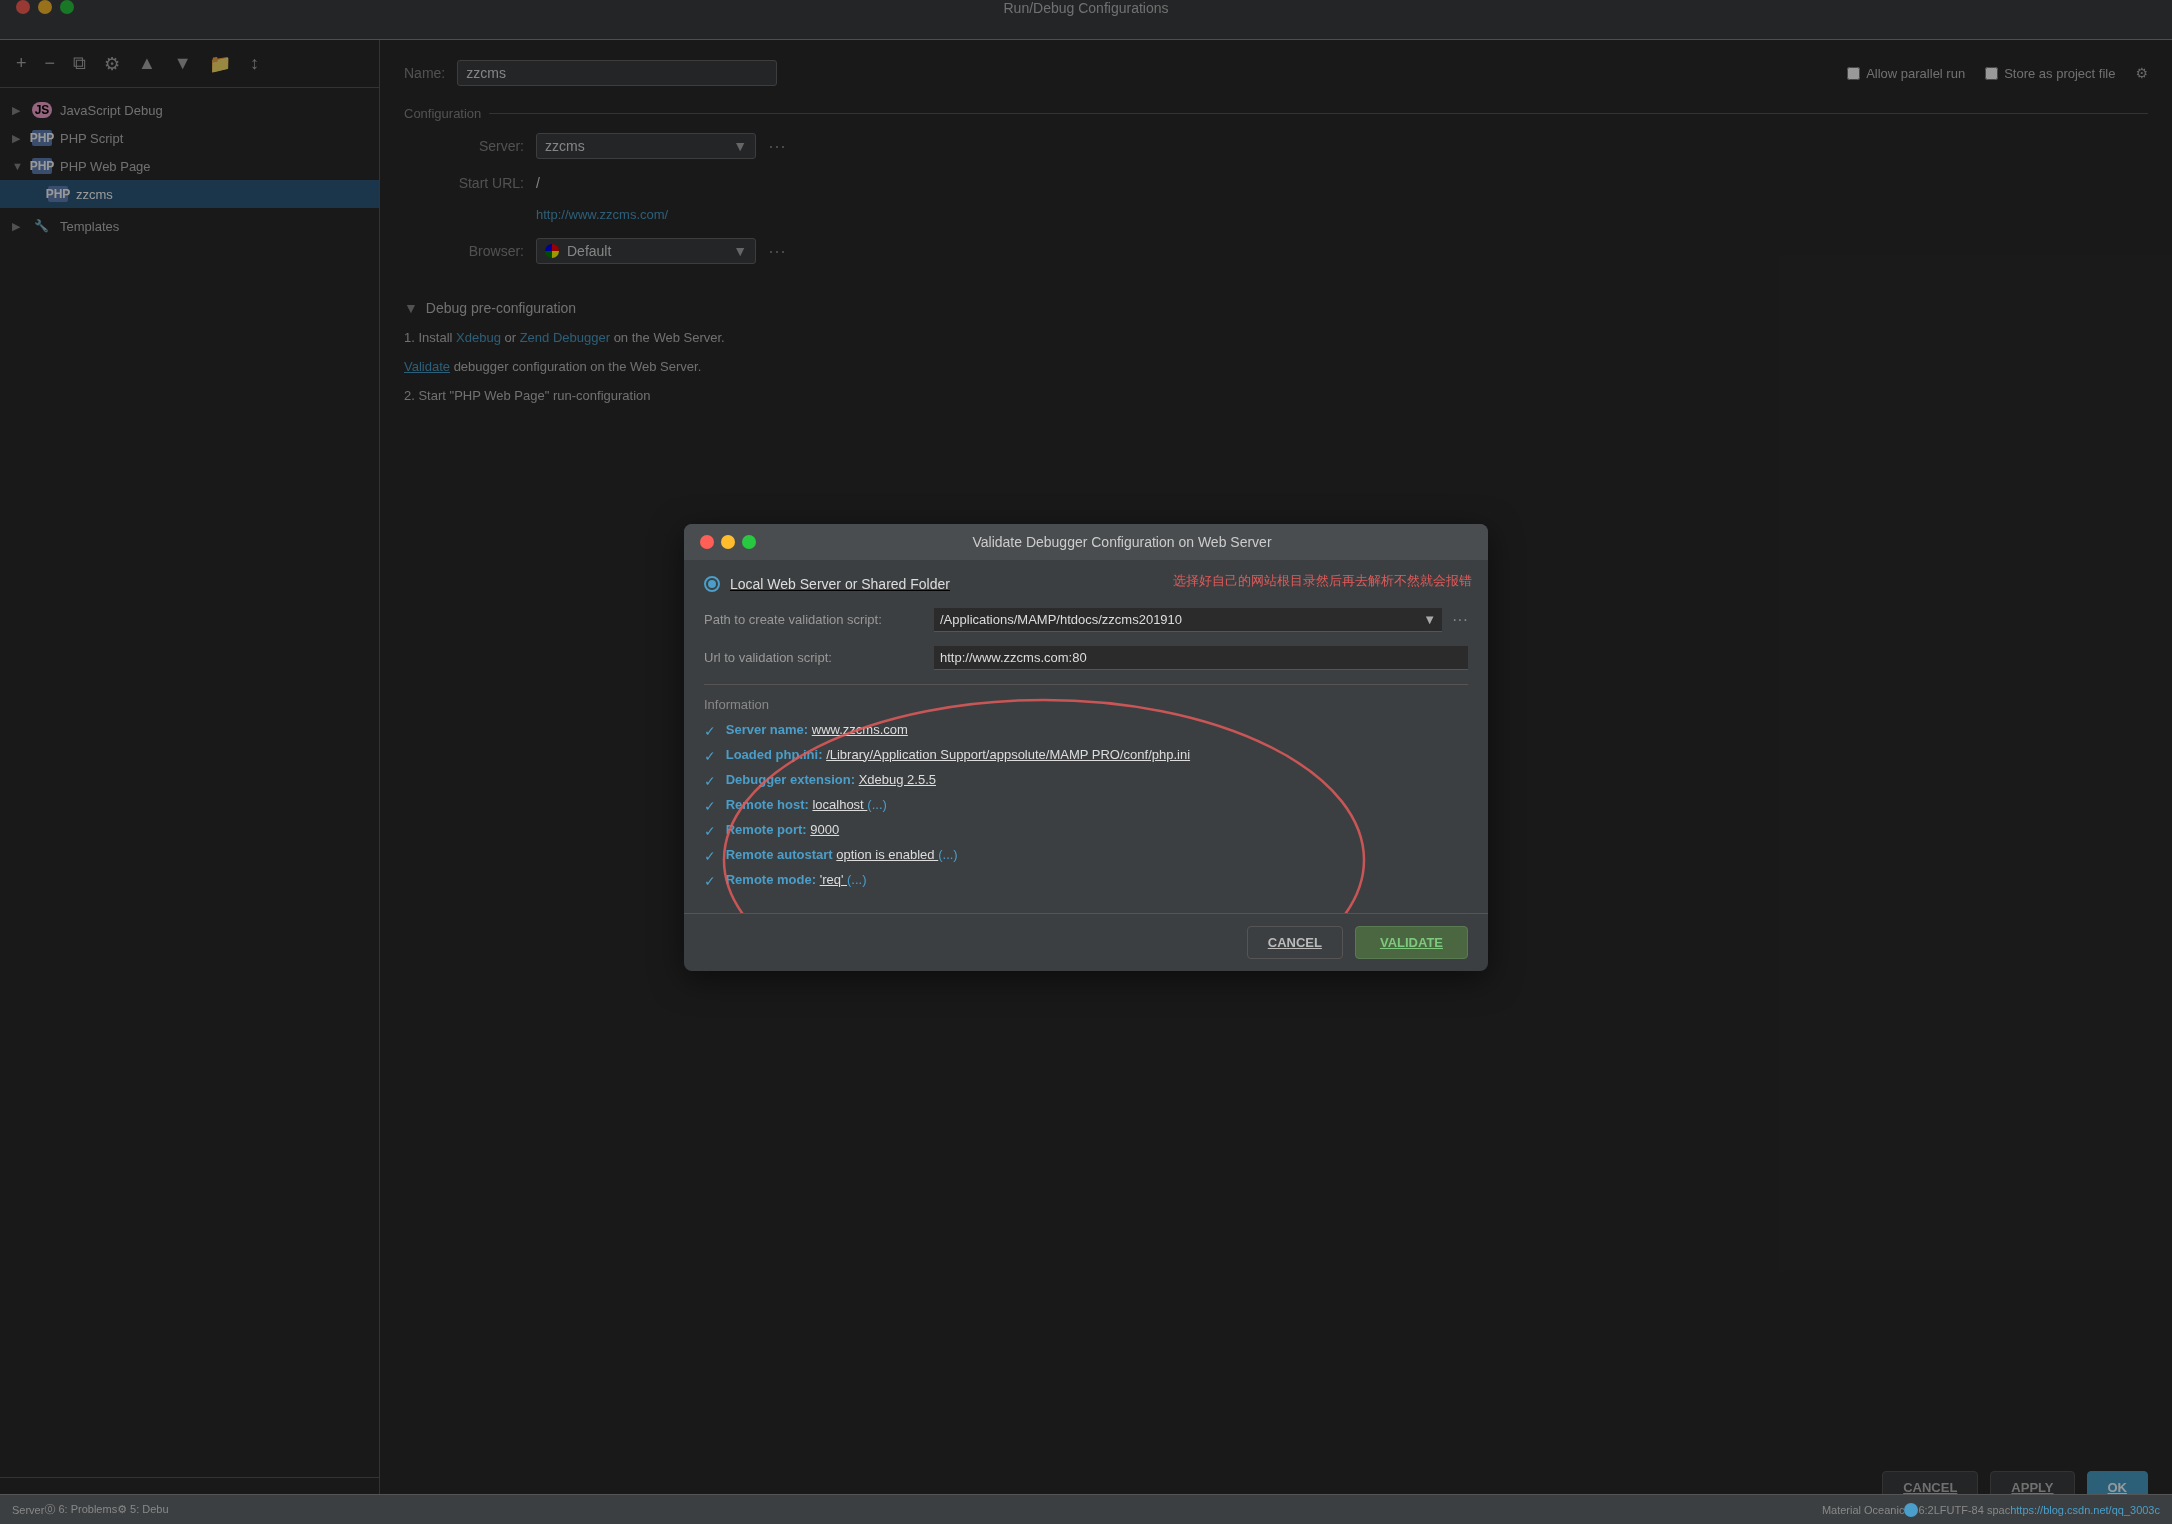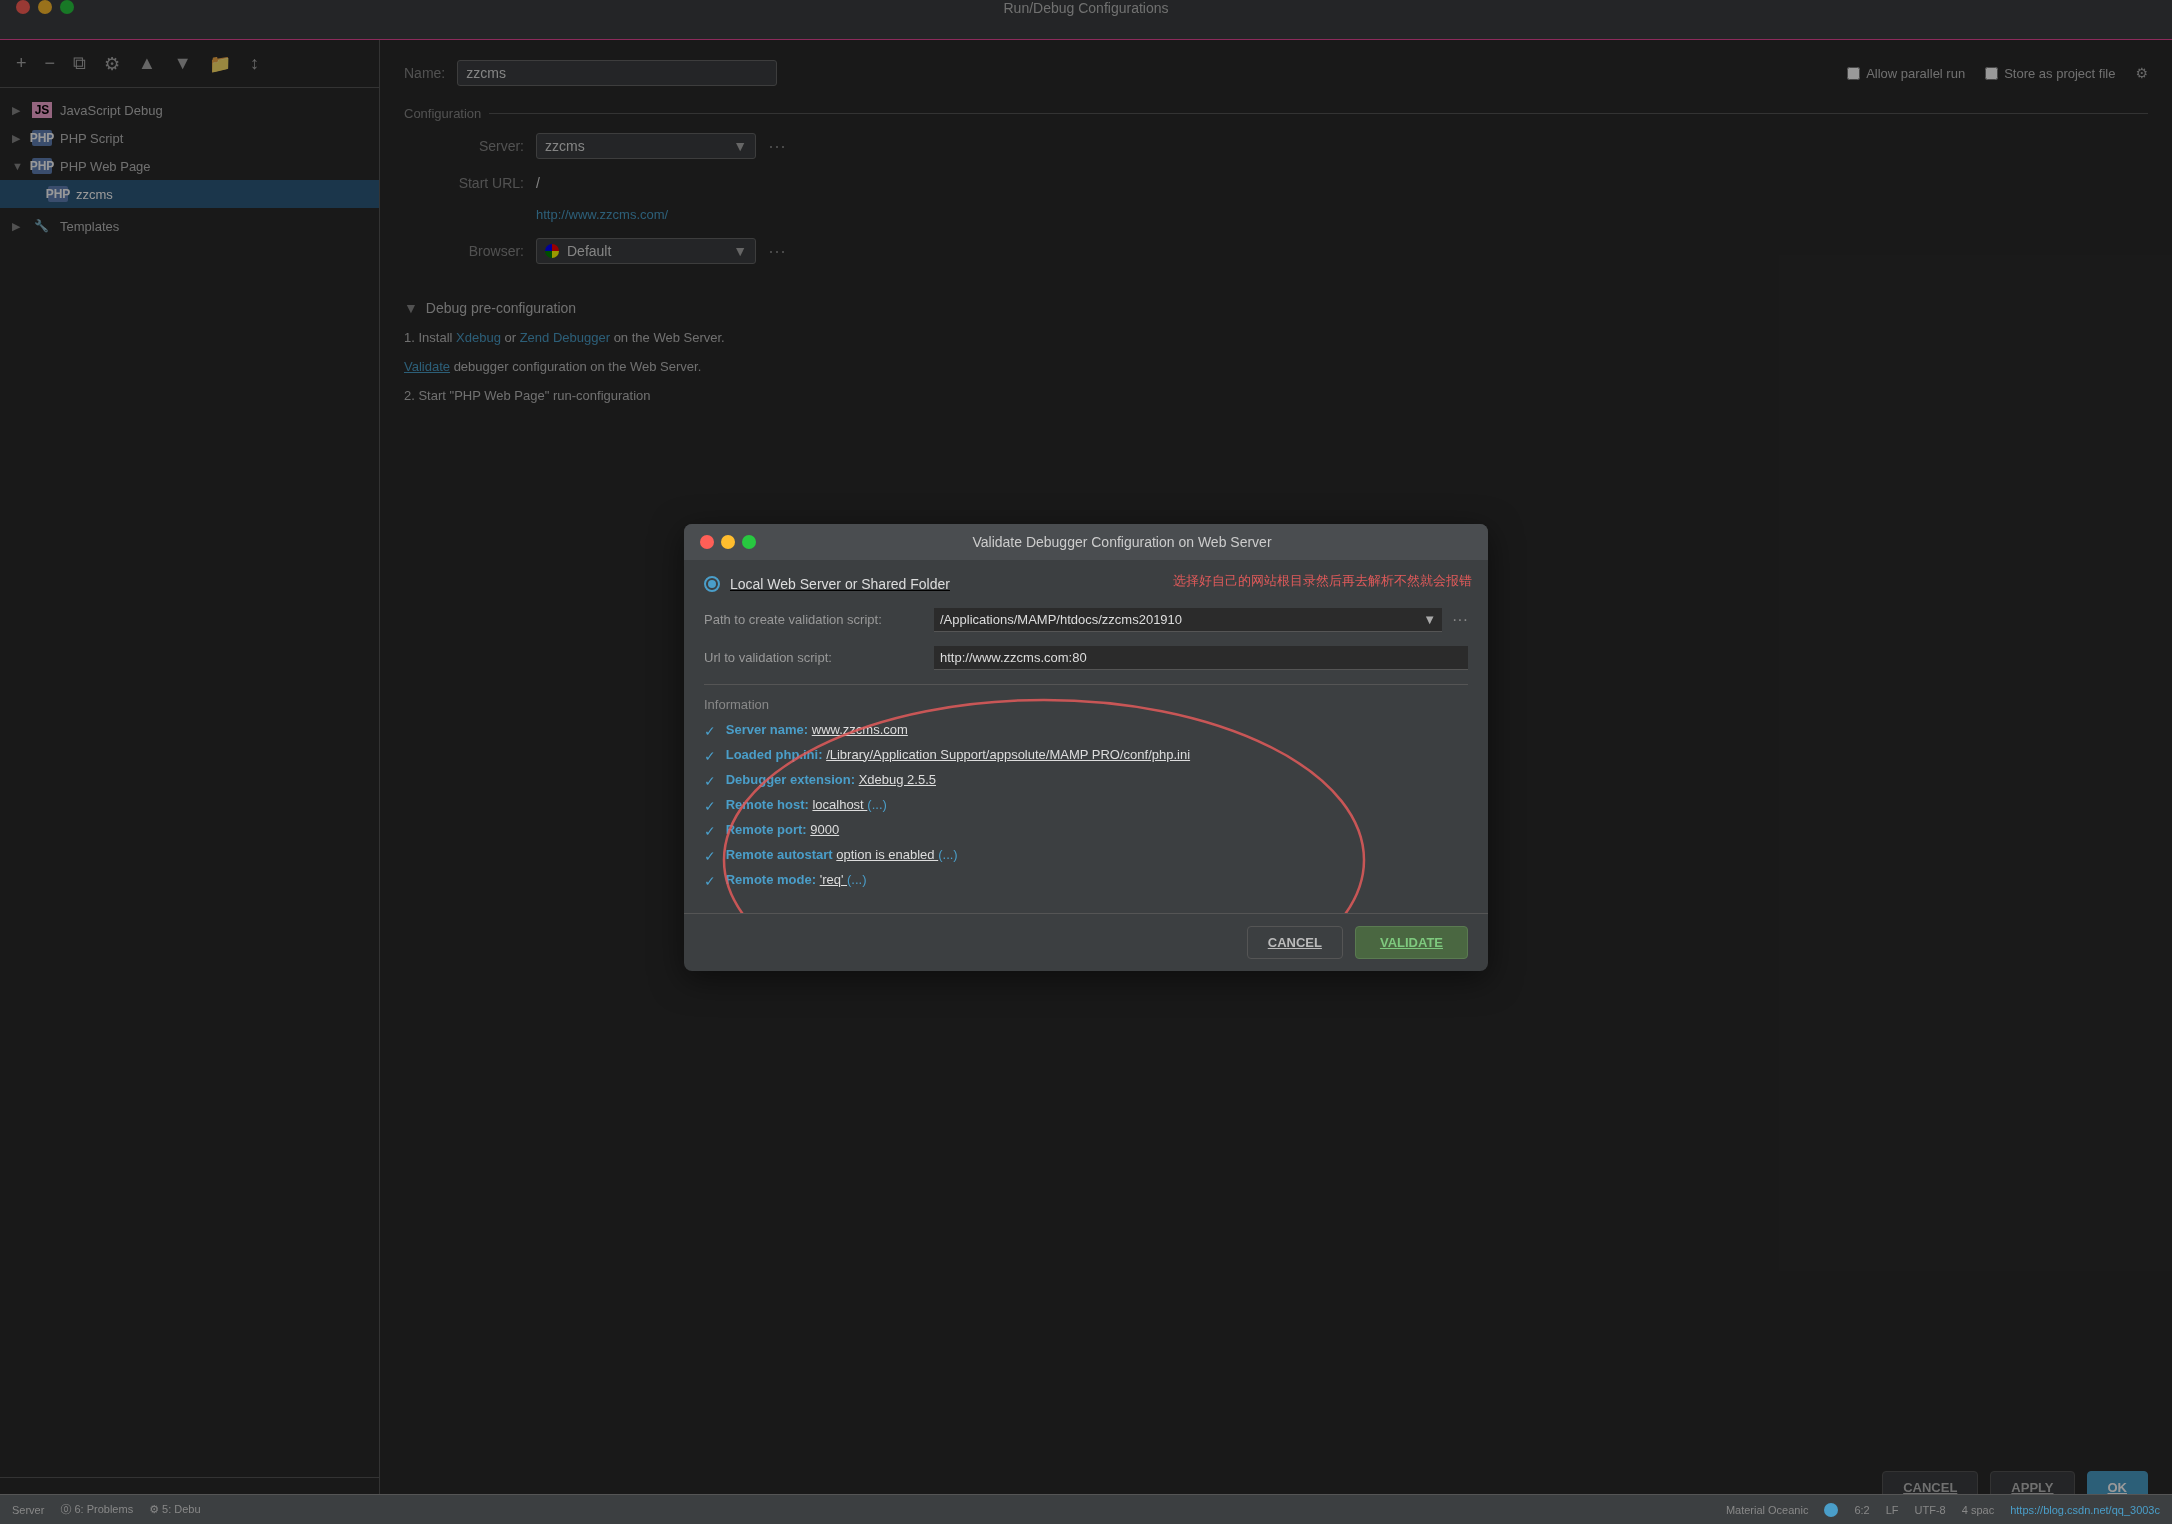--- a/index.html
+++ b/index.html
@@ -94,42 +94,42 @@
     }
     .tree-item .icon {
       width: 20px;
       height: 16px;
       display: inline-flex;
       align-items: center;
       justify-content: center;
       font-size: 12px;
     }
     .tree-item.child { padding-left: 48px; }
-    .icon-js { background: #f9a8d4; color: #000; font-size: 9px; font-weight: bold; border-radius: 0; }
+    .icon-js { background: #f9a8d4; color: #000; font-size: 9px; font-weight: bold; border-radius: 8px; }
     .icon-php { background: #6181b6; color: #fff; font-size: 9px; font-weight: bold; border-radius: 2px; }
     .icon-web { background: #6181b6; color: #fff; font-size: 9px; font-weight: bold; border-radius: 2px; }
 
     .bottom-left {
       padding: 12px;
       border-top: 1px solid #555;
       display: flex;
       align-items: center;
       gap: 8px;
     }
     .bottom-status-bar {
       position: absolute;
       bottom: 0;
       left: 0;
       right: 0;
       height: 30px;
       background: #3c3f41;
       display: flex;
       align-items: center;
       padding: 0 12px;
-      gap: 16px;
+      gap: 0;
       border-top: 1px solid #555;
     }
     .status-item {
       color: #888;
       font-size: 11px;
       display: flex;
       align-items: center;
       gap: 4px;
     }
 

